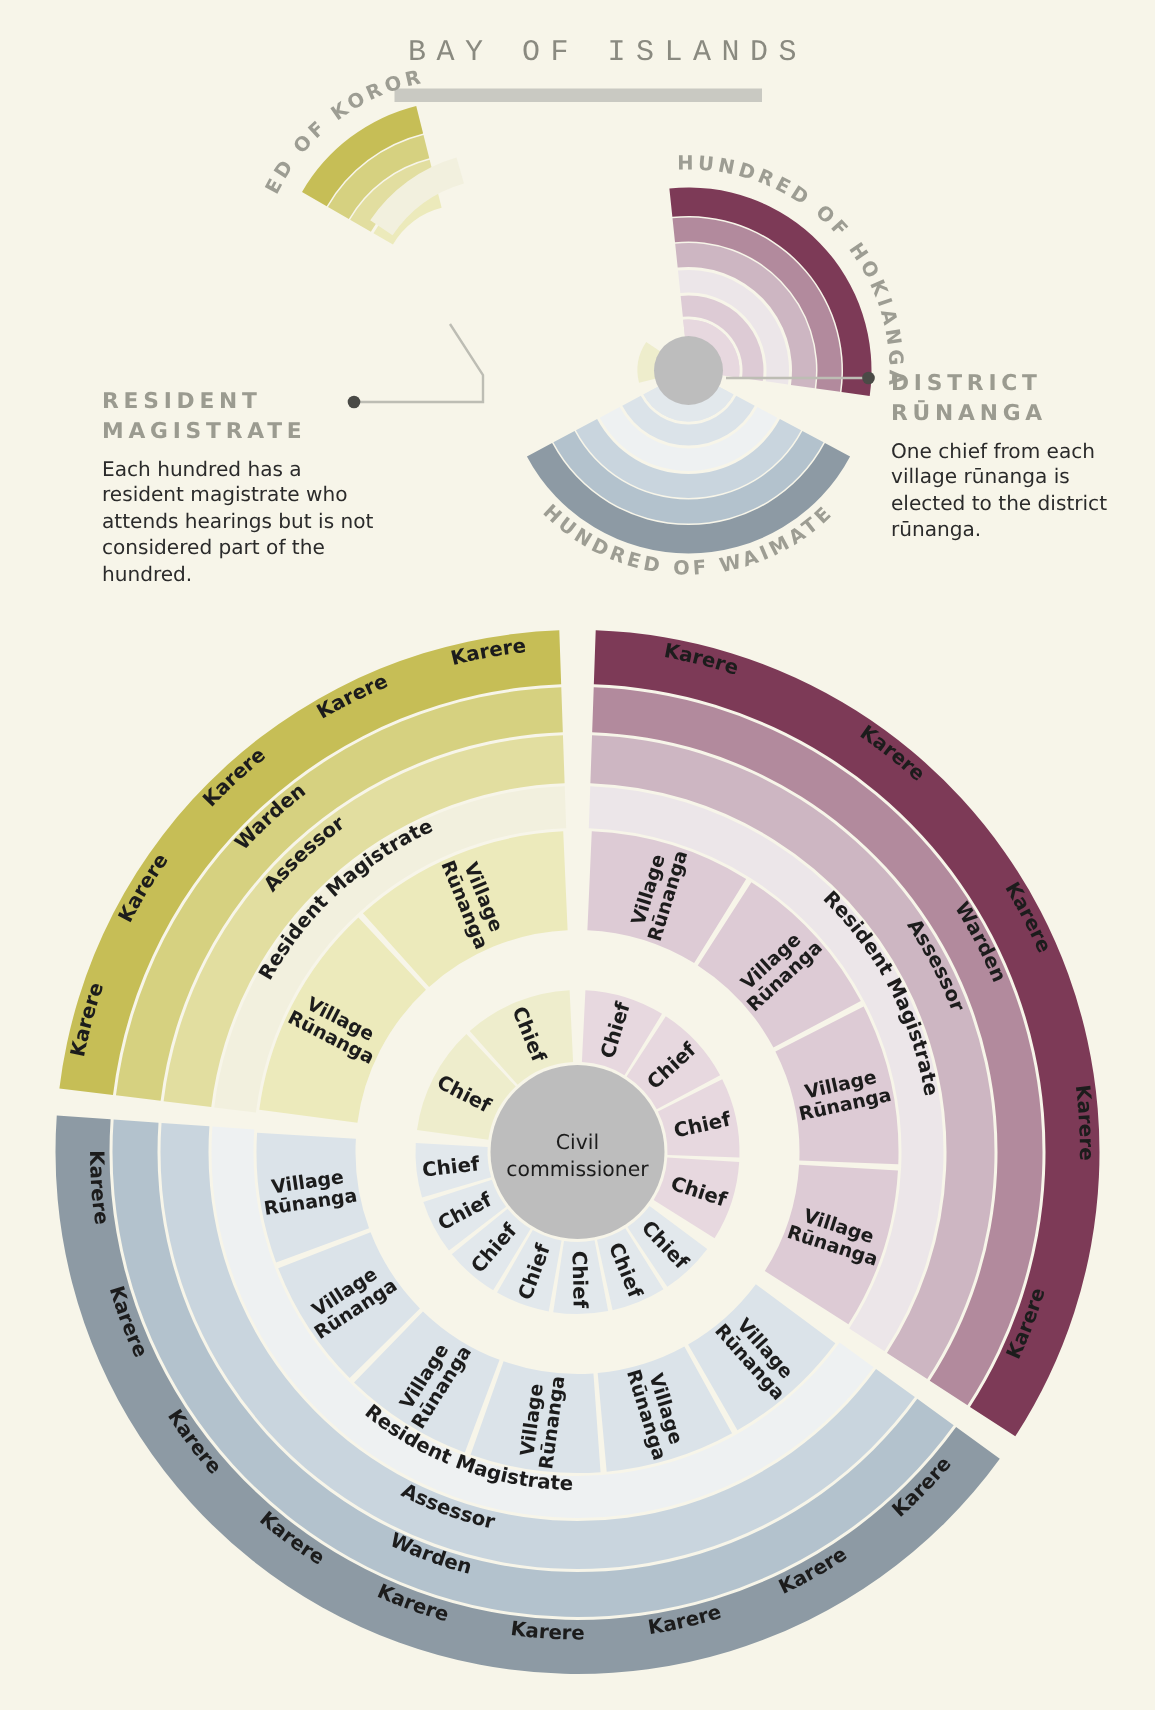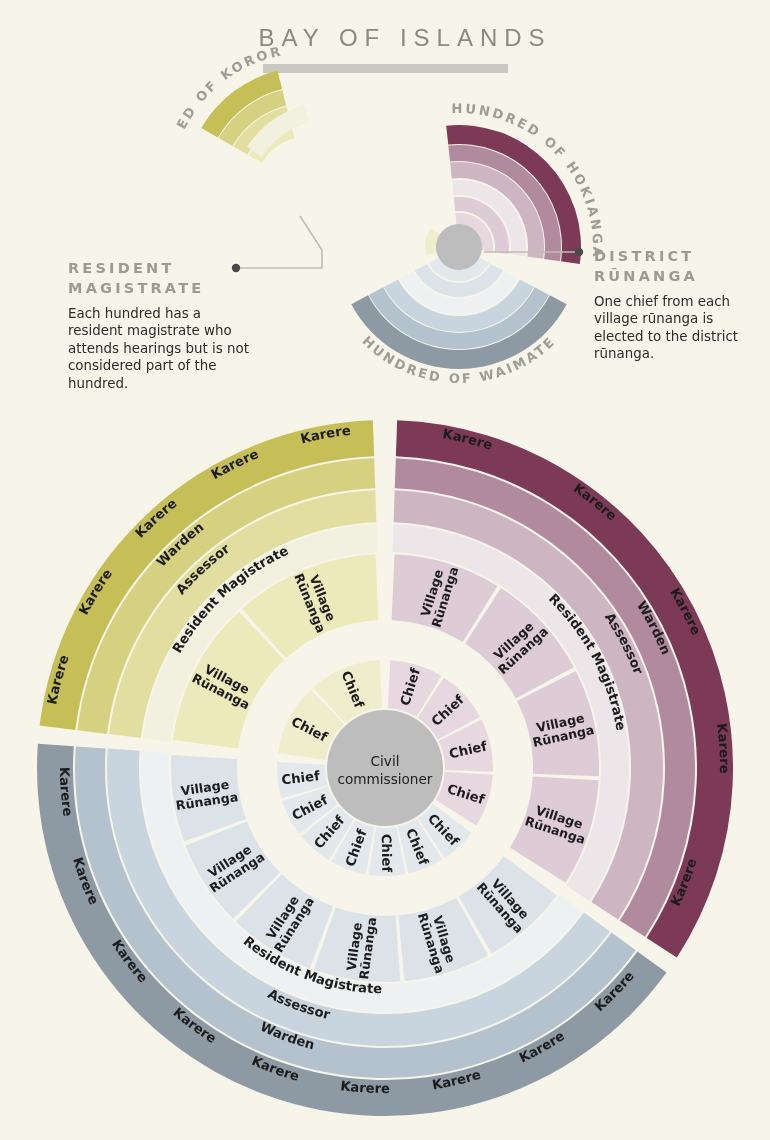--- a/index.html
+++ b/index.html
@@ -8,22 +8,22 @@
     width:770px;height:1140px;
     background:#f7f5e9;
     font-family:"DejaVu Sans","Liberation Sans",sans-serif;
     overflow:hidden;position:relative;
   }
   #root{position:relative;width:770px;height:1140px;}
 
   
   .title-wrap{position:absolute;left:0;top:24px;width:770px;text-align:center;}
   .title{
-    font-size:24px;letter-spacing:7px;color:#8a8a80;font-weight:400;
-    font-family:Liberation Sans, sans-serif;
+    font-size:20px;letter-spacing:7px;color:#8a8a80;font-weight:400;
+    font-family:Liberation Mono, monospace;
     margin-left:40px;
   }
   .title-rule{
     width:245px;height:9px;background:#c9c9c2;margin:12px auto 0 auto;
   }
 
   
   .callout{position:absolute;}
   .callout .c-head{
     font-size:14.5px;letter-spacing:3.2px;color:#9b9b90;font-weight:700;

